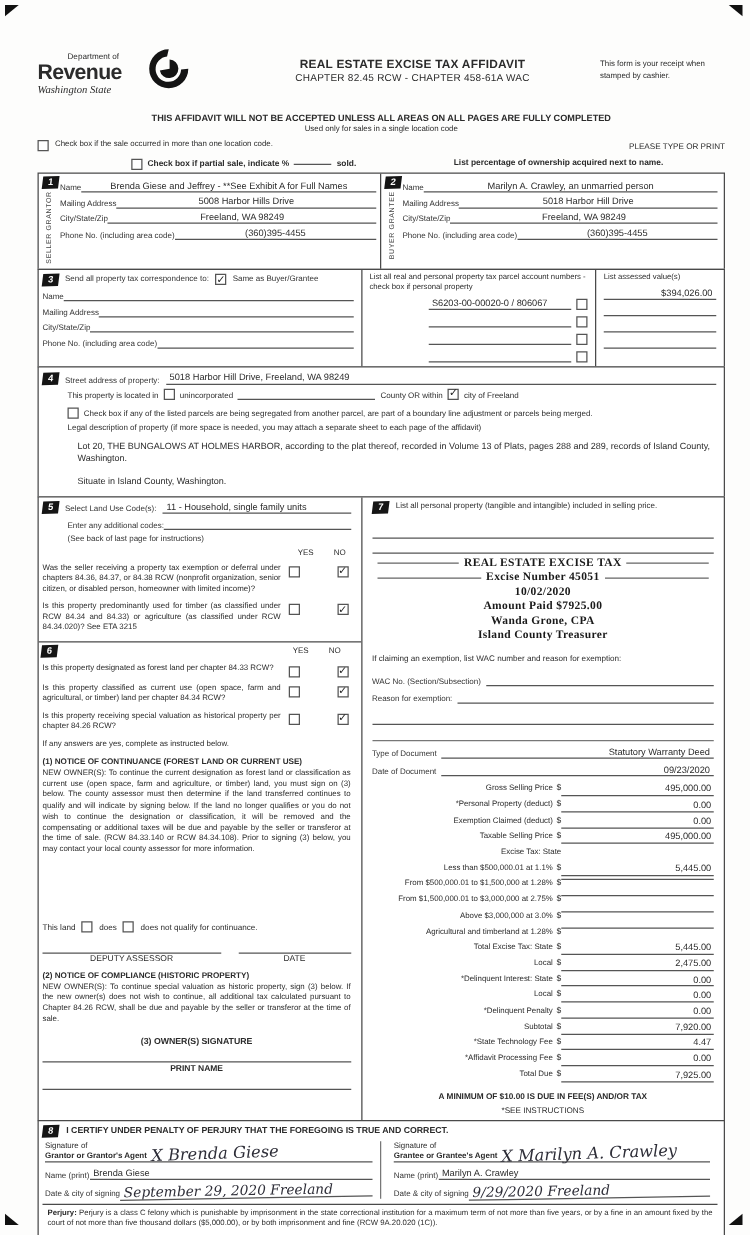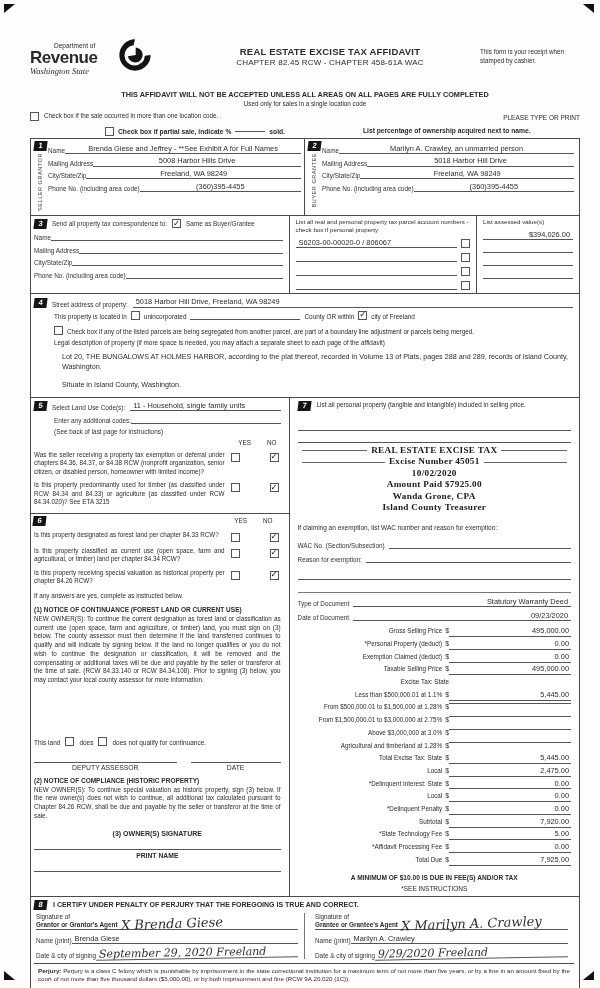--- a/index.html
+++ b/index.html
@@ -57,21 +57,21 @@
   .pfields{flex:1;min-width:0;text-align:center;}
   .pfields .row{margin-top:2.5px;}
 
   
   .sec3{display:flex;}
   .s3left{width:47%;box-sizing:border-box;padding:3px 6px 4px 3px;}
   .s3mid{flex:1;box-sizing:border-box;border-left:1px solid #4a4a4a;padding:2px 6px 3px 6px;}
   .s3right{width:103px;box-sizing:border-box;border-left:1px solid #4a4a4a;padding:2px 6px 3px 6px;}
   .s3head{font-size:6.2px;line-height:1.3;text-align:left;}
   .prow{display:flex;align-items:flex-end;gap:4px;margin-top:4px;}
-  .prow .fill{min-height:9px;}
+  .prow .fill{min-height:9px;margin-left:47px;}
   .vrow{margin-top:4px;}
   .vrow .fill{text-align:right;}
 
   
   .sec4{padding:3px 6px 6px 3px;}
   .inlinebits{display:flex;align-items:flex-end;gap:4px;font-size:6.4px;margin-top:3px;flex-wrap:nowrap;}
   .blank{display:inline-block;border-bottom:1px solid #555;}
   .legal{font-size:7.2px;margin:6px 0 0 28px;line-height:1.45;}
 
   
@@ -523,21 +523,21 @@
             <span class="tval">0.00</span>
           </div>
         <div class="trow">
             <span class="tlabel">Subtotal</span>
             <span class="tdollar">$</span>
             <span class="tval">7,920.00</span>
           </div>
         <div class="trow">
             <span class="tlabel">*State Technology Fee</span>
             <span class="tdollar">$</span>
-            <span class="tval">5.00</span>
+            <span class="tval">4.47</span>
           </div>
         <div class="trow">
             <span class="tlabel">*Affidavit Processing Fee</span>
             <span class="tdollar">$</span>
             <span class="tval">0.00</span>
           </div>
         <div class="trow">
             <span class="tlabel">Total Due</span>
             <span class="tdollar">$</span>
             <span class="tval">7,925.00</span>

